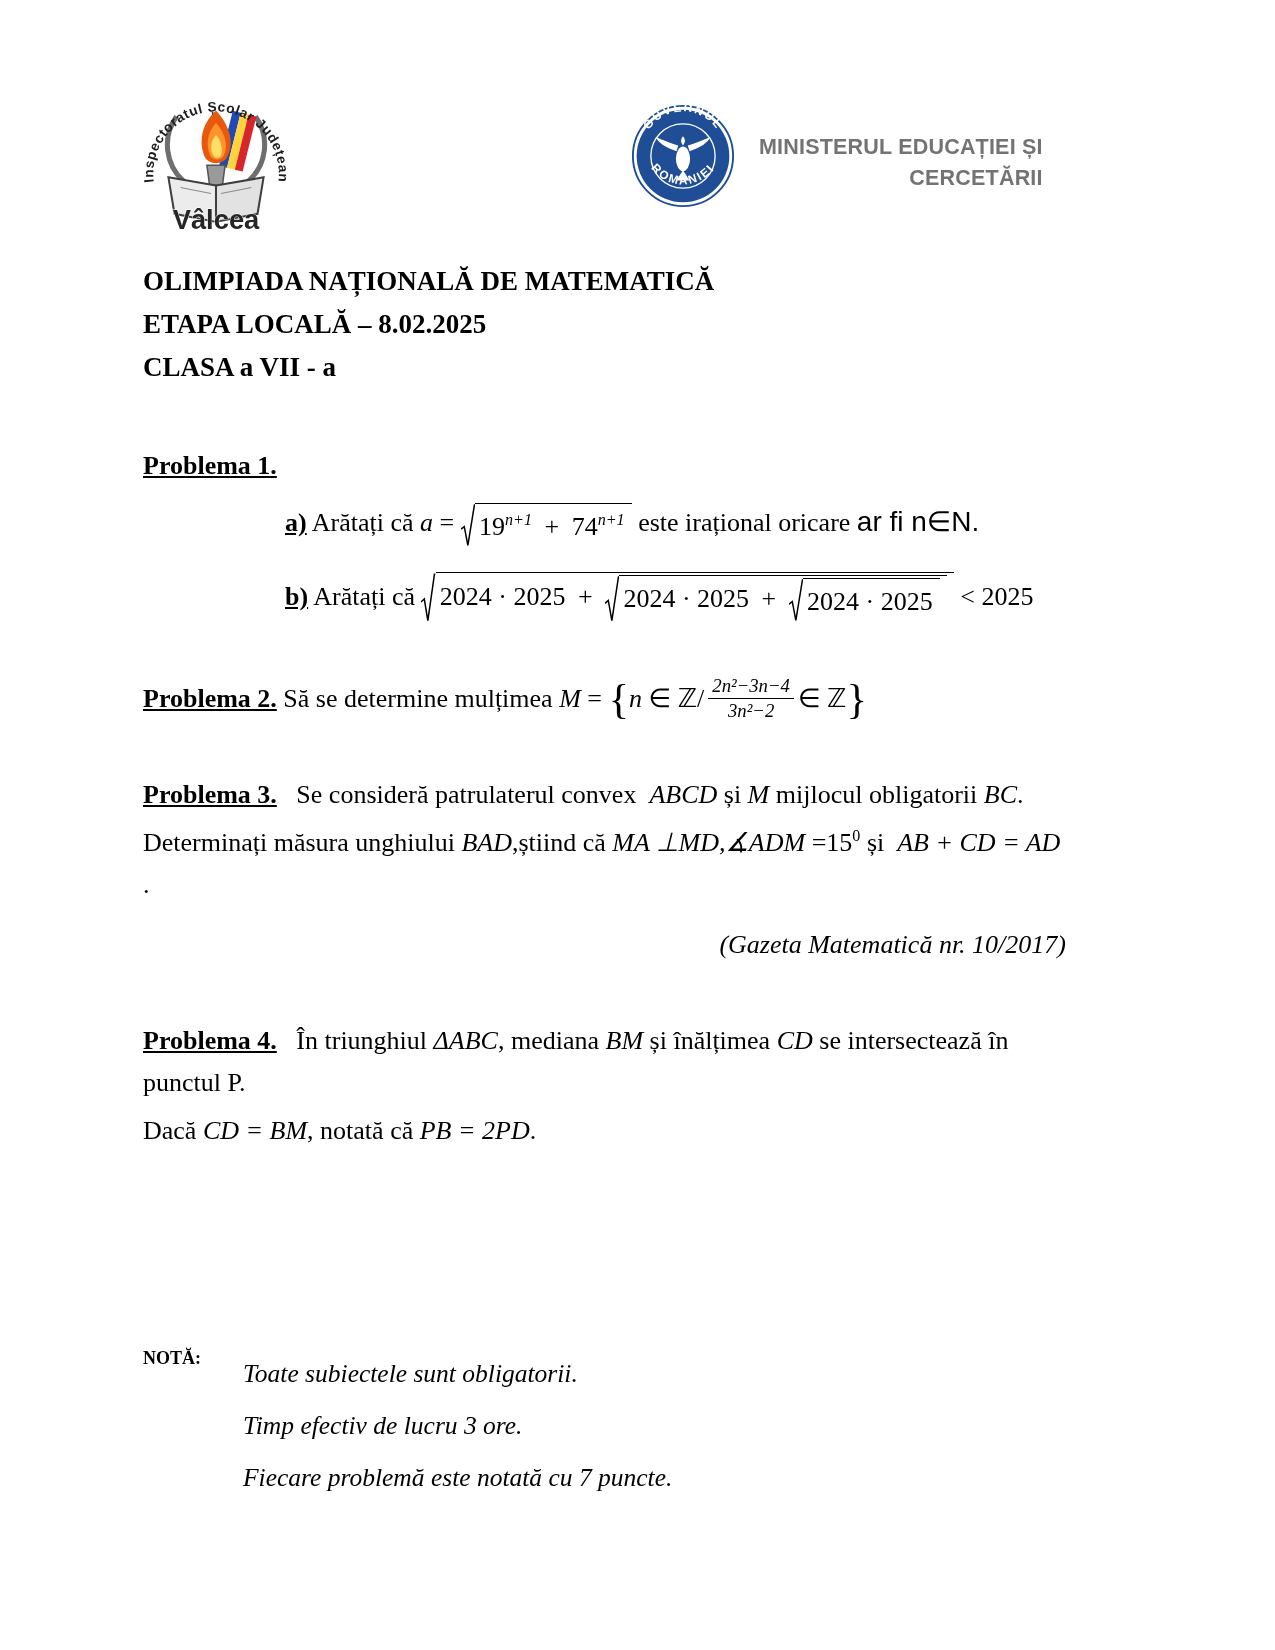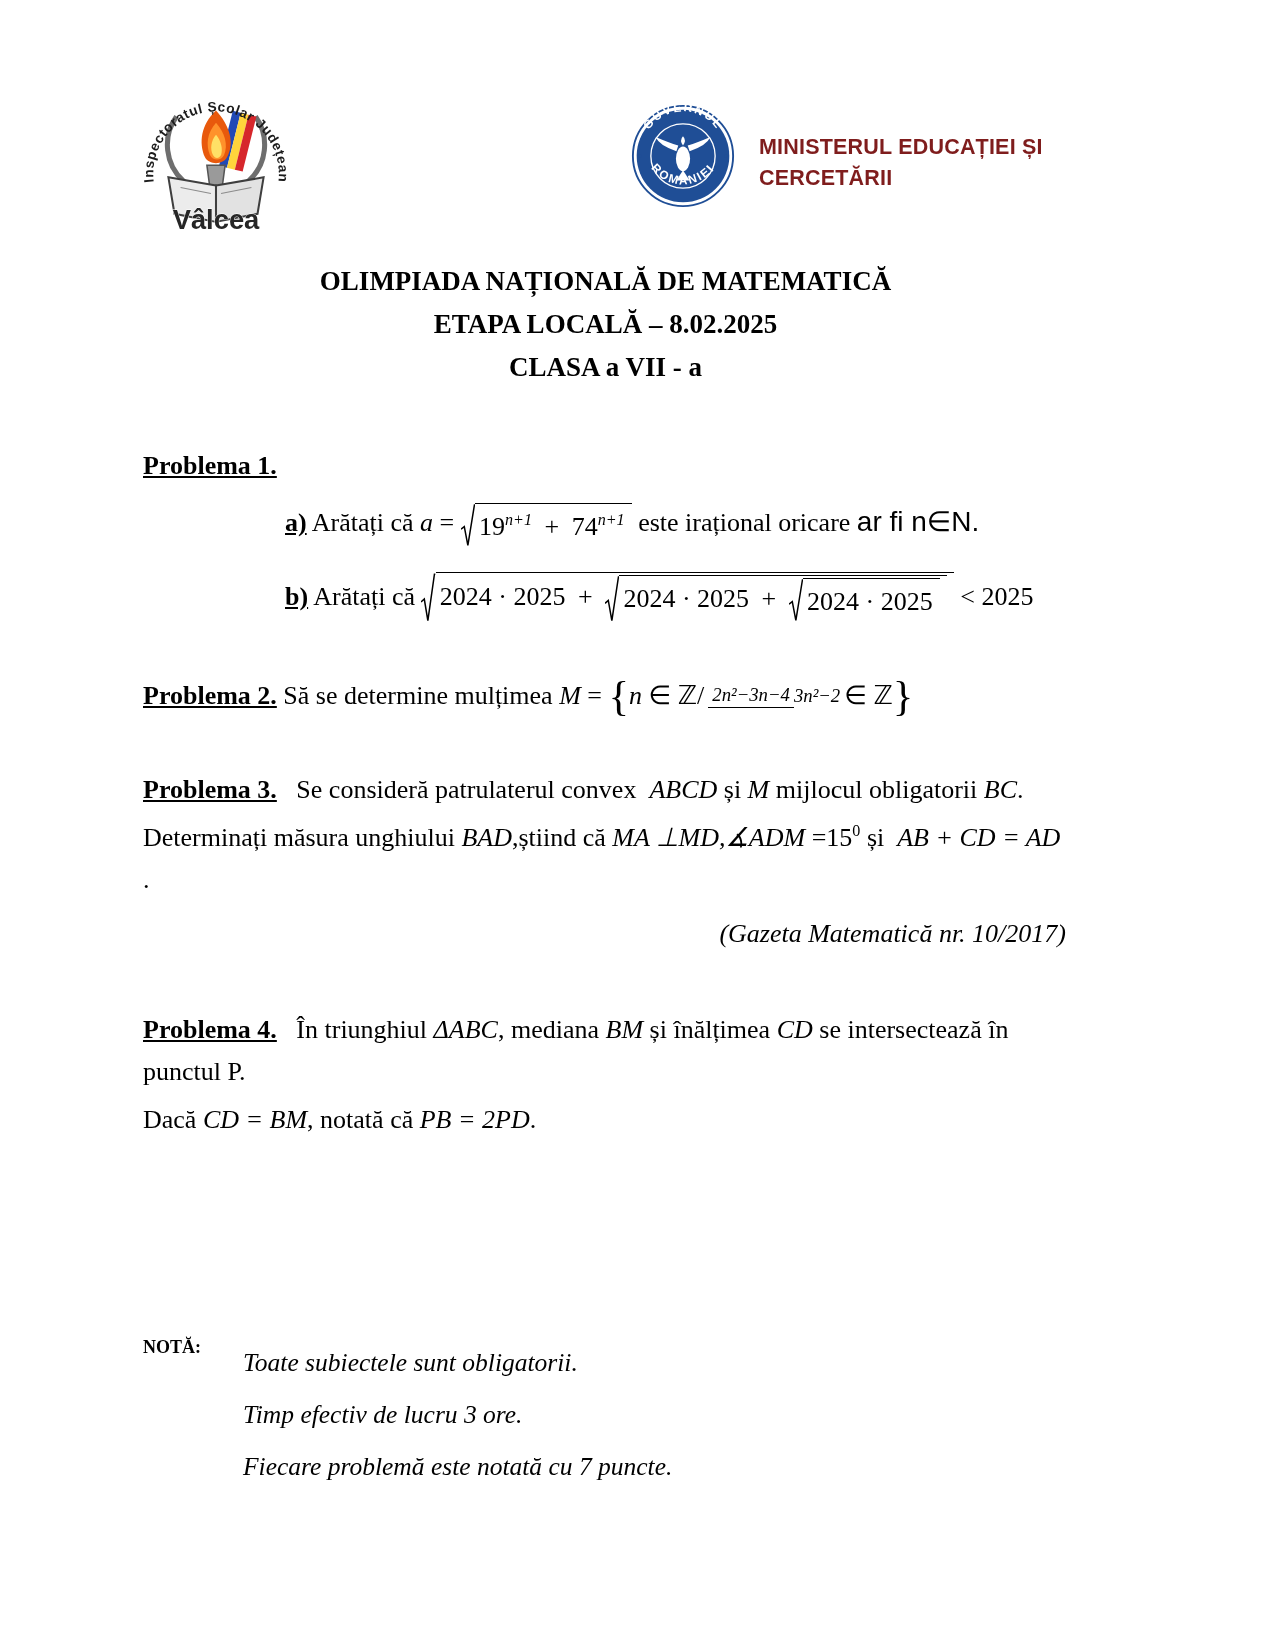--- a/index.html
+++ b/index.html
@@ -5,58 +5,58 @@
   html,body{margin:0;padding:0;background:#ffffff;}
   .page{position:relative;width:1275px;height:1650px;background:#fff;overflow:hidden;
         font-family:"Liberation Serif",serif;color:#000;}
   .content{position:absolute;left:143px;top:0;width:925px;}
 
   
   .header{position:relative;height:232px;}
   .logo-left{position:absolute;left:-6px;top:72px;width:158px;height:160px;}
   .gov-group{position:absolute;left:488px;top:104px;display:flex;align-items:flex-start;}
   .seal{width:104px;height:104px;flex:0 0 auto;}
-  .ministry{margin-left:24px;padding-top:28px;text-align:left;
+  .ministry{margin-left:24px;padding-top:28px;text-align:right;
             font-family:"Liberation Sans",sans-serif;font-weight:700;
-            font-size:21.5px;line-height:1.45;color:#7f1d1d;letter-spacing:.2px;}
-
-  
-  .title-block{margin-top:28px;text-align:center;font-weight:700;font-size:27px;line-height:43px;}
+            font-size:21.5px;line-height:1.45;color:#737373;letter-spacing:.2px;}
+
+  
+  .title-block{margin-top:28px;text-align:left;font-weight:700;font-size:27px;line-height:43px;}
 
   
   .prose{font-size:26px;line-height:42px;}
   .bold{font-weight:700;text-decoration:underline;}
   .mi{font-style:italic;}
   .sans{font-family:"Liberation Sans",sans-serif;font-size:28px;}
   .indent{padding-left:142px;}
   sup{font-size:0.62em;line-height:0;}
   sup.mi{font-style:italic;}
 
   
   .sqrt{display:inline-flex;align-items:stretch;vertical-align:middle;white-space:nowrap;}
   .sqrt>svg{width:0.55em;flex:0 0 auto;display:block;}
   .radicand{border-top:1.7px solid #000;padding:2px 7px 0 4px;}
   .op{padding:0 6px;}
 
   
-  .frac{display:inline-flex;flex-direction:row;vertical-align:middle;
+  .frac{display:inline-flex;flex-direction:column;vertical-align:middle;
         text-align:center;font-size:0.72em;line-height:1.18;margin:0 4px;}
   .frac .num{border-bottom:1.5px solid #000;padding:0 4px 1px 4px;}
   .frac .den{padding-top:1px;}
   .brace{font-size:1.65em;vertical-align:middle;font-weight:400;line-height:0;}
 
   
   .p1-label{margin-top:56px;}
   .p1a{margin-top:14px;}
   .p1b{margin-top:24px;display:flex;align-items:center;}
   .p1b .lead{flex:0 0 auto;}
   .p2{margin-top:52px;display:flex;align-items:center;}
   .p3{margin-top:52px;}
   .p3 .line2{margin-top:6px;}
-  .source-line{margin-top:12px;text-align:right;font-style:italic;padding-right:2px;}
+  .source-line{margin-top:18px;text-align:right;font-style:italic;padding-right:2px;}
   .p4{margin-top:54px;}
   .p4 .line2{margin-top:6px;}
 
   
   .note{margin-top:196px;display:flex;}
   .note-label{width:100px;font-weight:700;font-size:18px;flex:0 0 auto;}
   .note-lines{font-style:italic;font-size:25.5px;line-height:52px;}
 </style>
 </head>
 <body>

